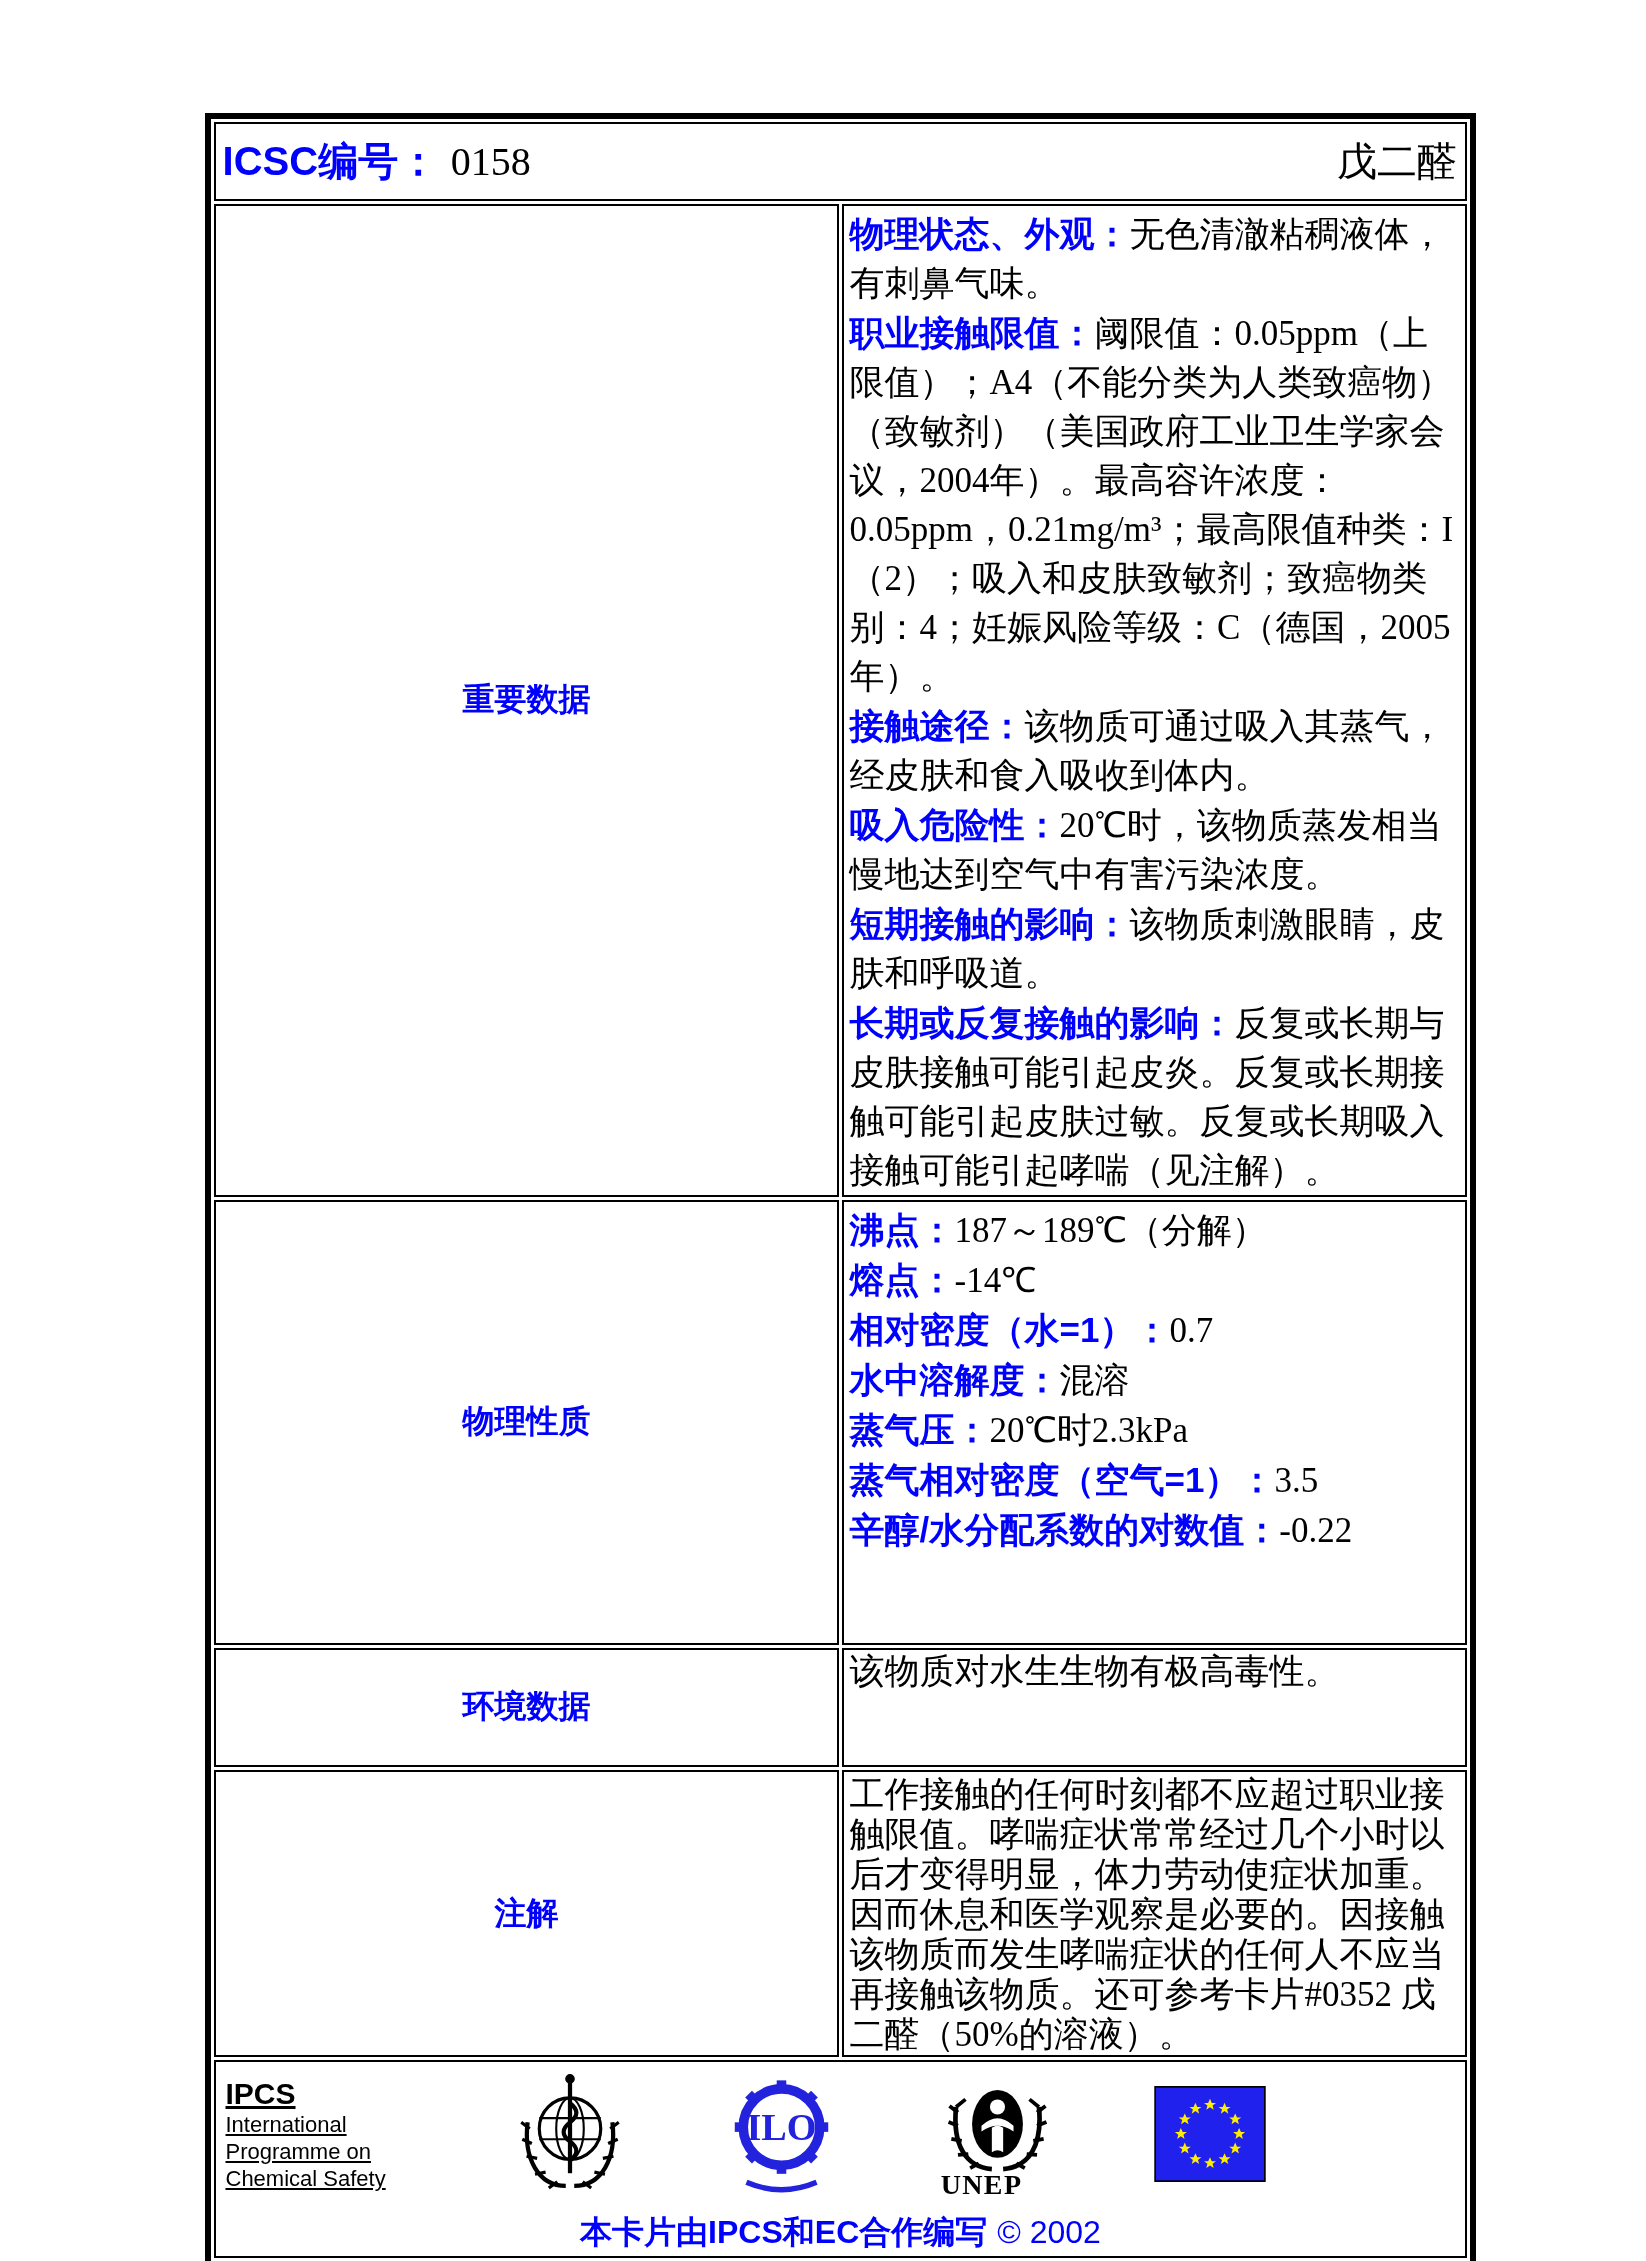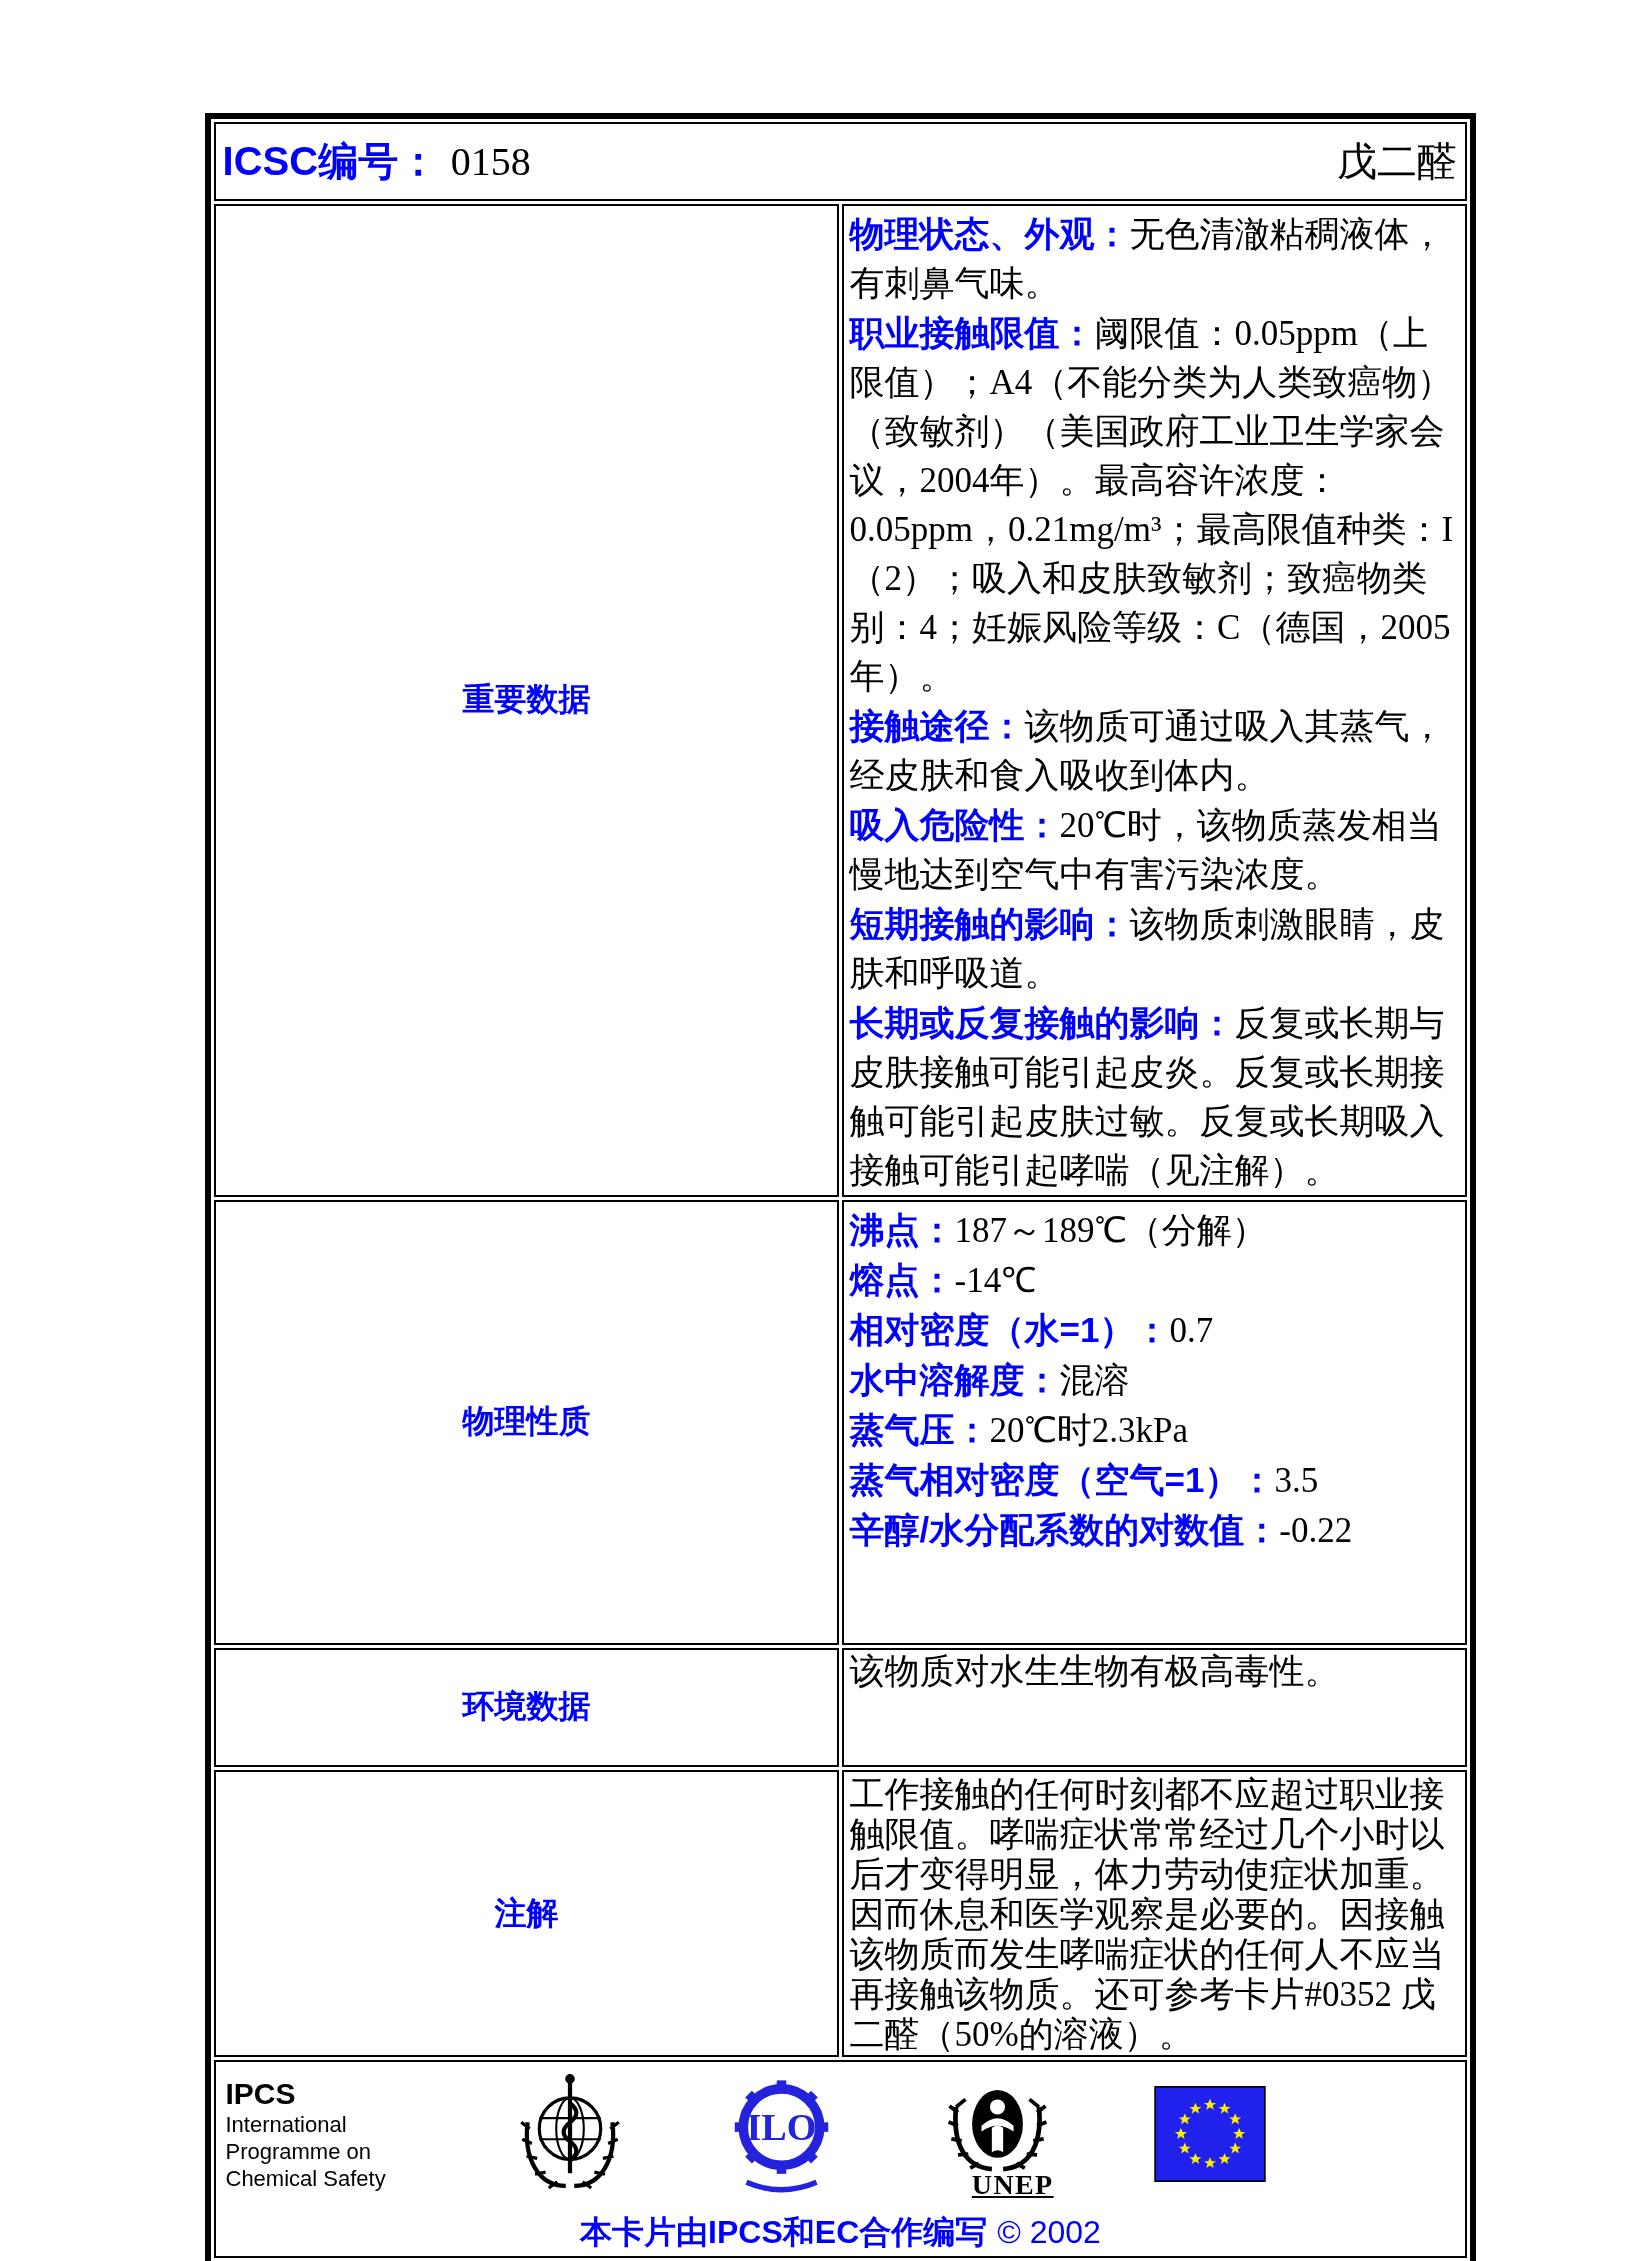--- a/index.html
+++ b/index.html
@@ -21,24 +21,24 @@
   .content p{margin:0;}
   td.h-important{height:636px;}
   td.h-physical{height:438px;}
   td.h-env{height:113px;}
   td.h-notes{height:150px;}
   td.h-addl{height:51px;}
   .envtxt,.notetxt{line-height:40px;}
   .addltxt{line-height:44px;}
   td.logoscell{height:182px;vertical-align:middle;}
   .logorow{display:flex;align-items:center;justify-content:space-between;padding:4.2px 198px 0 8.5px;}
-  .ipcsblock{width:191px;font-family:"Liberation Sans",sans-serif;}
+  .ipcsblock{width:191px;font-family:"Liberation Sans",sans-serif;text-decoration:underline;}
   .ipcsblock .acr{font-size:30px;font-weight:bold;line-height:34px;}
   .ipcsblock .ln{font-size:22px;line-height:27px;}
-  .uneplogo{text-align:right;text-decoration:underline;}
+  .uneplogo{text-align:left;}
   .uneplogo .uneptxt{font-family:"Liberation Serif",serif;font-weight:bold;font-size:28px;
                      letter-spacing:1.4px;line-height:28px;margin-top:-4.2px;}
   .coop{text-align:center;color:#0000ff;font-family:Liberation Sans, sans-serif;
         font-weight:bold;font-size:32px;margin-top:10px;}
   .coop .year{font-weight:normal;margin-left:10px;}
   td.legalcell{height:62px;vertical-align:middle;}
   .legal{font-size:28px;padding:0 7px 0 5.6px;}
   .legal .llab{font-weight:bold;font-family:"Liberation Sans",sans-serif;}
   svg{display:block;}
 </style>

